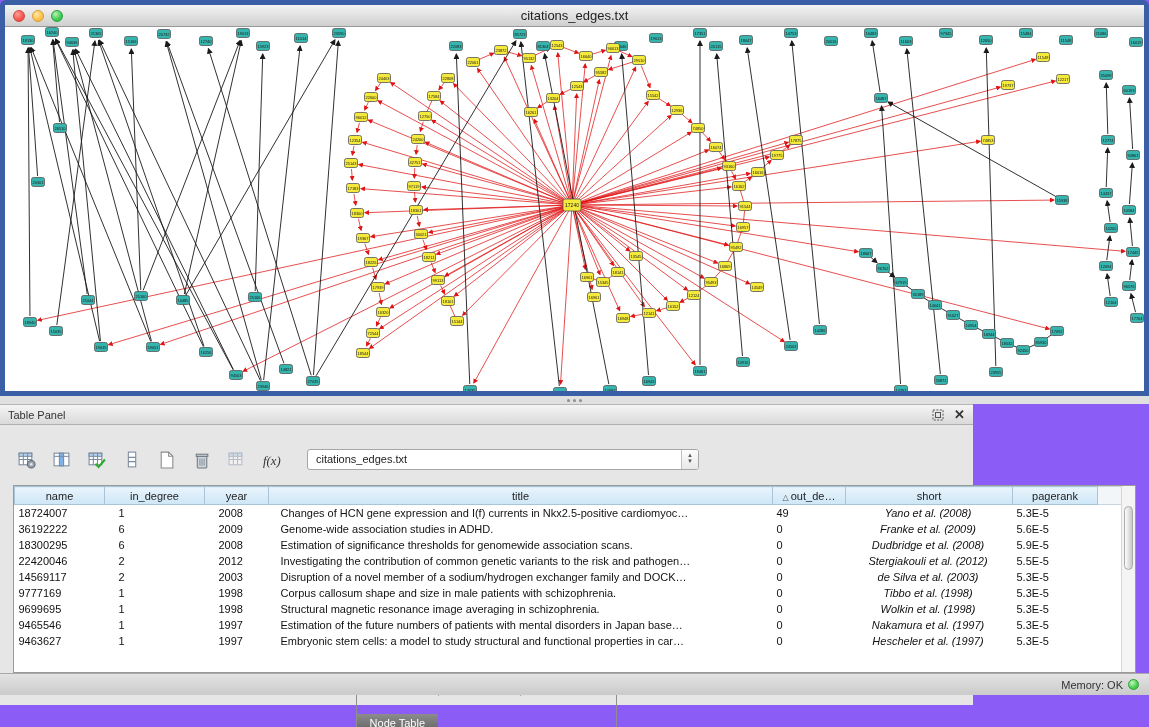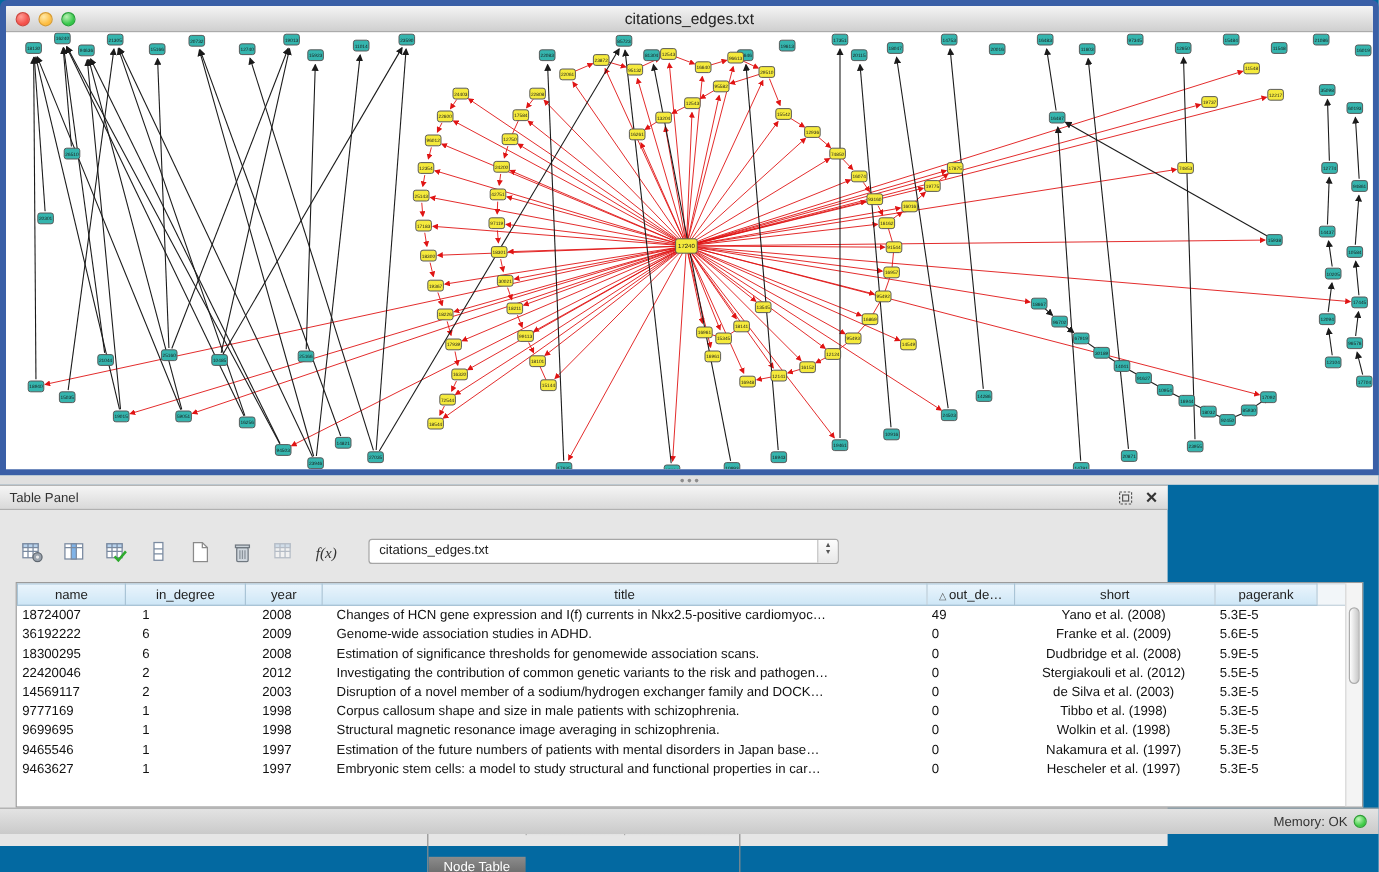--- a/index.html
+++ b/index.html
@@ -3,21 +3,21 @@
 <meta charset="utf-8">
 <style>
   * { box-sizing: border-box; margin: 0; padding: 0; }
   html,body { width:1149px; height:727px; }
   body {
     font-family: "Liberation Sans", sans-serif;
     background:#d8d8d8;
     overflow:hidden;
     position:relative;
   }
-  #app { position:relative; width:1149px; height:727px; background:#0369a1; }
+  #app { position:relative; width:1149px; height:727px; background:#8b5cf6; }
 
   
   .net-window {
     position:absolute; left:0; top:0; width:1149px; height:396px;
     border:5px solid #3a5fa7; border-radius:6px 6px 0 0;
     background:#fff; overflow:hidden;
   }
   .titlebar {
     height:22px; background:linear-gradient(#f4f4f4,#cfcfcf);
     border-bottom:1px solid #999;
@@ -83,21 +83,21 @@
   }
   th.filler { background:#f2f6f9; border-color:#c9d6df; }
   th .sort-tri { font-size:8px; color:#555; margin-right:2px; }
   td {
     height:16px; padding:0 2px 0 4px; white-space:nowrap; overflow:hidden;
     color:#111; border:none;
   }
   td:nth-child(2) { padding-left:14px; }
   td:nth-child(3) { padding-left:14px; }
   td:nth-child(4) { padding-left:12px; }
-  td:nth-child(6) { text-align:center; padding-left:0; }
+  td:nth-child(6) { text-align:center; padding-left:0;font-style:italic; }
   td:nth-child(7) { padding-left:4px; }
   .vscrollbar { width:14px; background:#f4f4f4; border-left:1px solid #d6d6d6; position:relative; }
   .vthumb {
     position:absolute; left:2px; right:2px; top:20px; height:64px;
     background:linear-gradient(90deg,#fdfdfd,#c9c9c9); border:1px solid #ababab; border-radius:5px;
   }
 
   .tabs { position:absolute; left:0; right:0; top:272px; display:flex; justify-content:center; }
   .tab-group { display:flex; border:1px solid #8e8e8e; border-radius:4px; overflow:hidden; }
   .tab {

